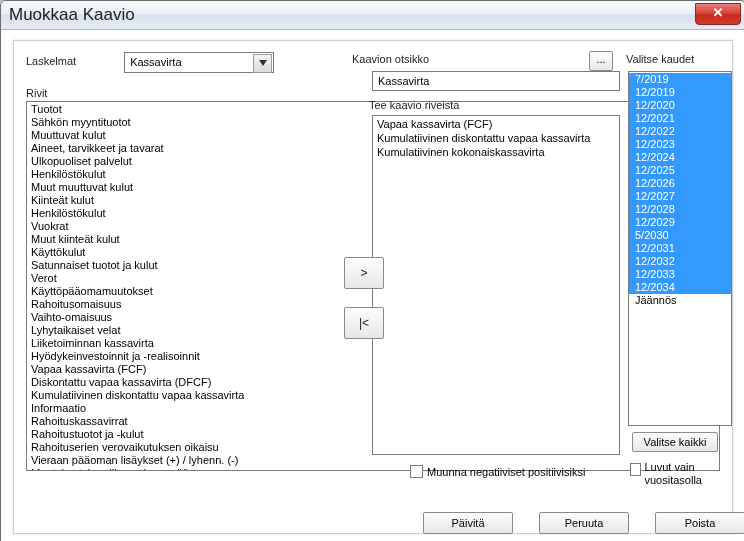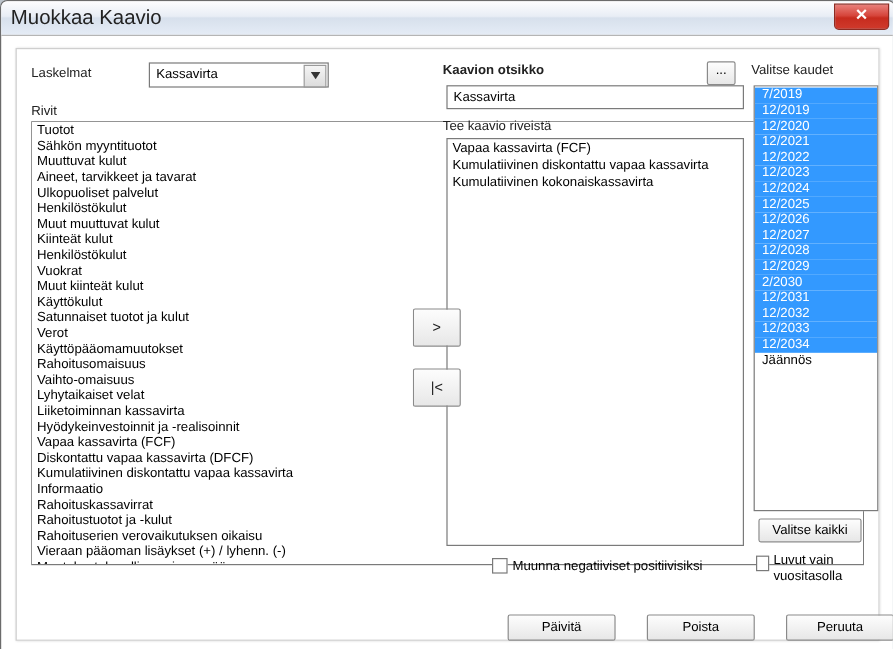--- a/index.html
+++ b/index.html
@@ -227,21 +227,21 @@
         <div class="combo">
           <span>Kassavirta</span>
           <span class="combo-arrow">
             <svg viewBox="0 0 8 6">
                 <path d="M0 0 L8 0 L4 6 Z" fill="#333"></path>
               </svg>
           </span>
         </div>
       </div>
 
-      <div style="position:absolute; left:355px; top:12px;font-weight:bold;" class="label">Kaavion otsikko</div>
+      <div style="position:absolute; left:338px; top:12px;" class="label">Kaavion otsikko</div>
       <div class="ellipsis-btn">...</div>
       <input class="title-input" style="position: absolute; left: 358px; top: 30px;" value="Kassavirta">
 
       <div style="position:absolute; left:612px; top:12px;" class="label">Valitse kaudet</div>
 
       <div style="margin-top:14px;" class="label">Rivit</div>
       <div class="listbox lb-rivit" id="lb-rivit">
           <div class="list-item">Tuotot</div>
           <div class="list-item">Sähkön myyntituotot</div>
           <div class="list-item">Muuttuvat kulut</div>
@@ -286,21 +286,21 @@
           <div class="list-item sel">12/2020</div>
           <div class="list-item sel">12/2021</div>
           <div class="list-item sel">12/2022</div>
           <div class="list-item sel">12/2023</div>
           <div class="list-item sel">12/2024</div>
           <div class="list-item sel">12/2025</div>
           <div class="list-item sel">12/2026</div>
           <div class="list-item sel">12/2027</div>
           <div class="list-item sel">12/2028</div>
           <div class="list-item sel">12/2029</div>
-          <div class="list-item sel">2/2030</div>
+          <div class="list-item sel">5/2030</div>
           <div class="list-item sel">12/2031</div>
           <div class="list-item sel">12/2032</div>
           <div class="list-item sel">12/2033</div>
           <div class="list-item sel">12/2034</div>
           <div class="list-item">Jäännös</div>
         </div>
 
       <div class="mid-btns">
         <div class="mid-btn">&gt;</div>
         <div class="mid-btn">|&lt;</div>
@@ -316,16 +316,16 @@
       <label class="checkbox" style="position:absolute; left:616px; top:420px; width:100px; align-items:flex-start;">
         <span class="box" style="margin-top:2px;"></span>
         <span style="line-height:13px;">Luvut vain vuositasolla</span>
       </label>
 
     </div>
   </div>
 
   <div class="bottom-bar">
     <button class="btn">Päivitä</button>
+    <button class="btn">Peruuta</button>
     <button class="btn">Poista</button>
-    <button class="btn">Peruuta</button>
   </div>
 </div>
 
 </body></html>

